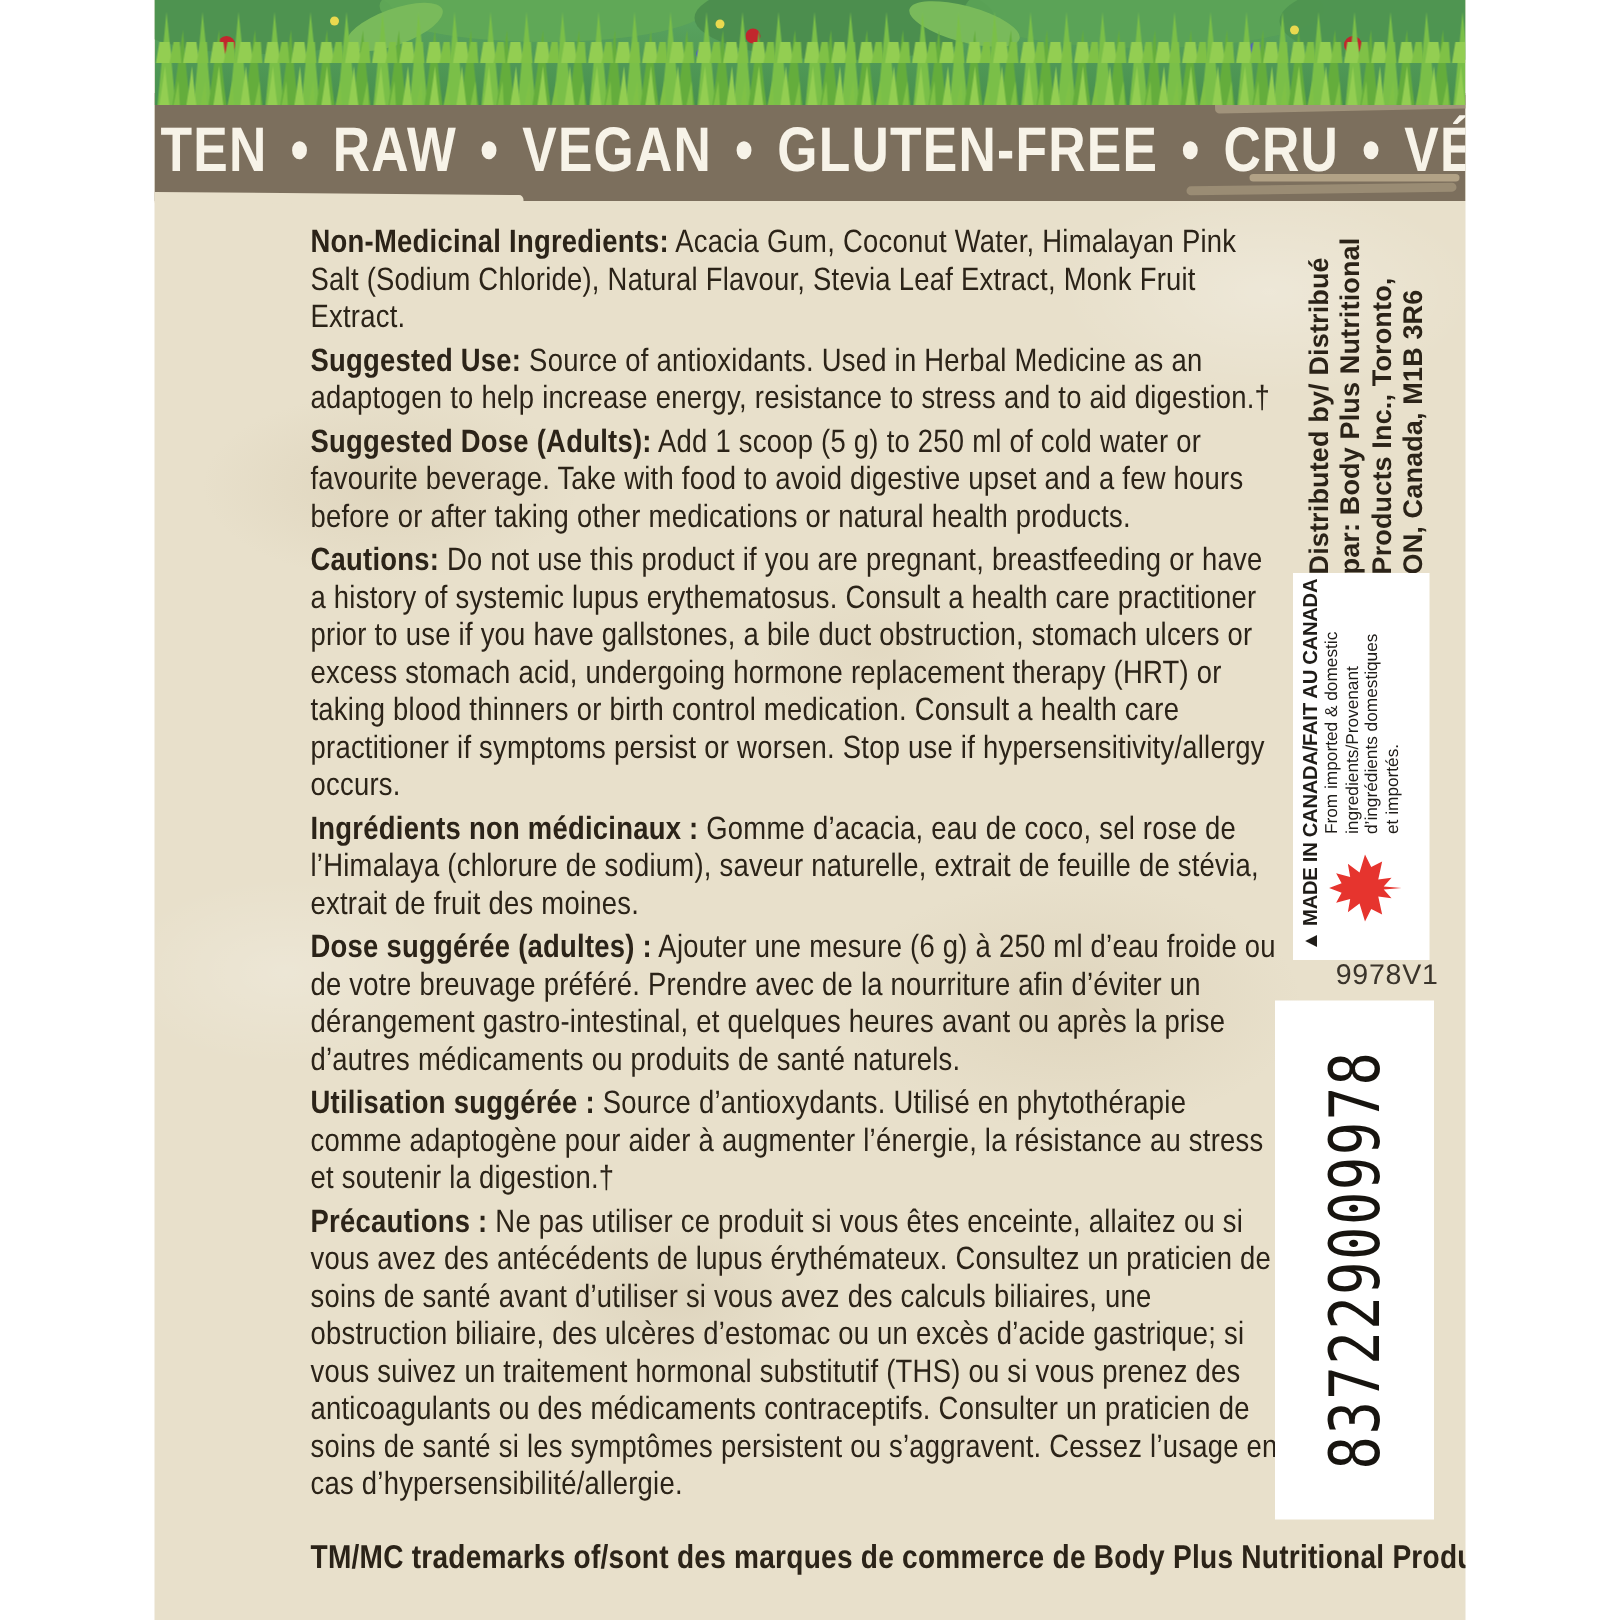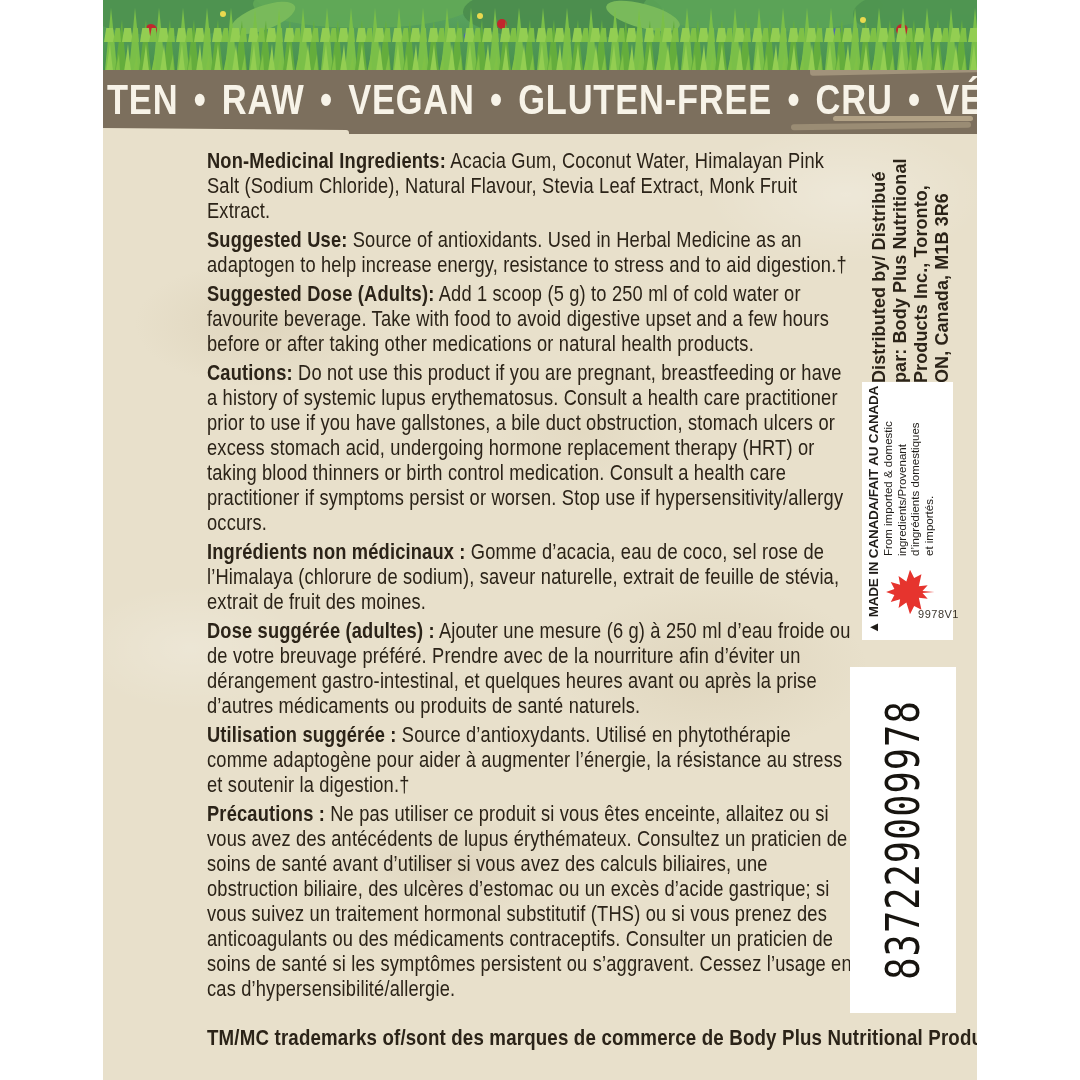--- a/index.html
+++ b/index.html
@@ -53,21 +53,21 @@
   #dist{left:766px;top:145px;width:92px;height:238px;}
   #dist .rot{width:238px;height:92px;font-weight:700;font-size:18px;line-height:21px;color:#2b2318;letter-spacing:.1px;}
   
   #mic{left:759px;top:382px;width:91px;height:258px;}
   #mic .rot{width:258px;height:91px;background:#ffffff;box-sizing:border-box;padding:4px 6px 2px 6px;color:#1f1c18;}
   #mic .mic-title{font-weight:700;font-size:13.5px;white-space:nowrap;letter-spacing:-.2px;}
   #mic .mic-row{display:flex;align-items:flex-start;margin-top:1px;}
   #mic .mic-leaf{margin-left:16px;margin-top:2px;flex:0 0 auto;}
   #mic .mic-lines{margin-left:10px;font-size:11.5px;line-height:13.5px;}
   
-  #ver{position:absolute;top:608px;right:18px;font-size:11px;color:#3a342b;letter-spacing:.5px;}
+  #ver{position:absolute;top:640px;right:18px;font-size:19px;color:#3a342b;letter-spacing:.5px;}
   
   #upc{left:747px;top:667px;width:106px;height:346px;}
   #upc .rot{width:346px;height:106px;background:#ffffff;display:flex;align-items:center;justify-content:center;}
   #upc .num{font-family:"DejaVu Sans Mono", monospace;font-size:37px;font-weight:400;color:#17140f;letter-spacing:1px;transform:scaleY(1.25);}
   
   #tm{
     position:absolute;left:104px;top:1025px;width:900px;
     transform:scaleX(.85);transform-origin:0 0;
     font-weight:700;font-size:22px;color:#2b2318;white-space:nowrap;letter-spacing:.2px;
   }

